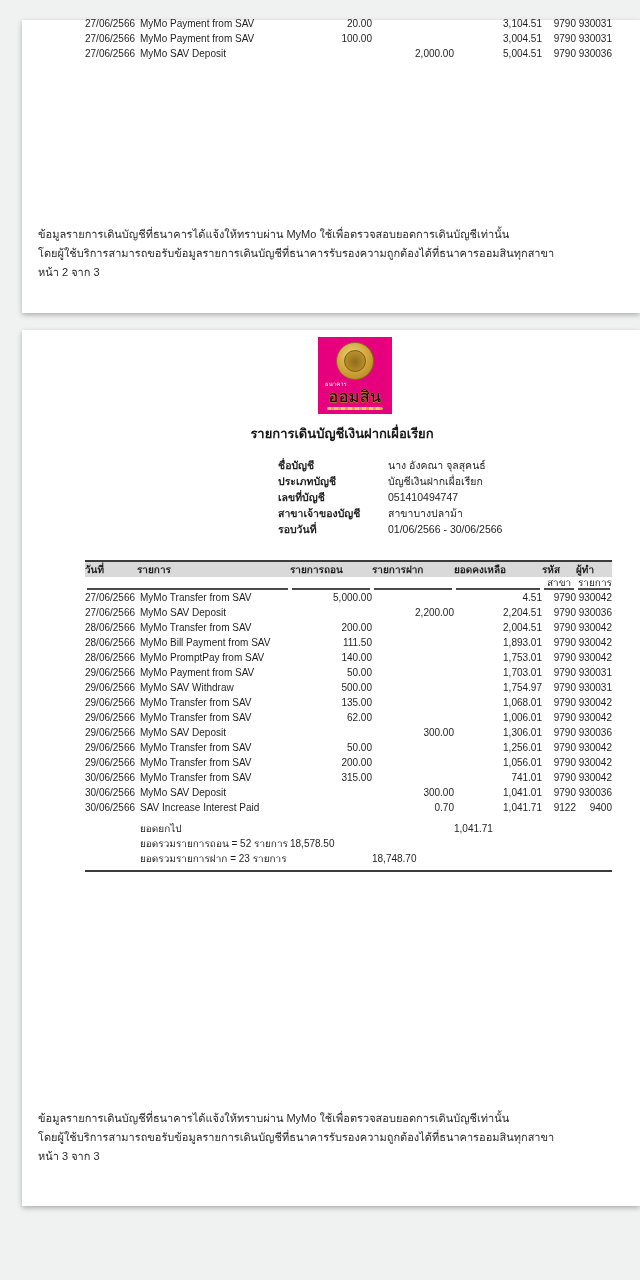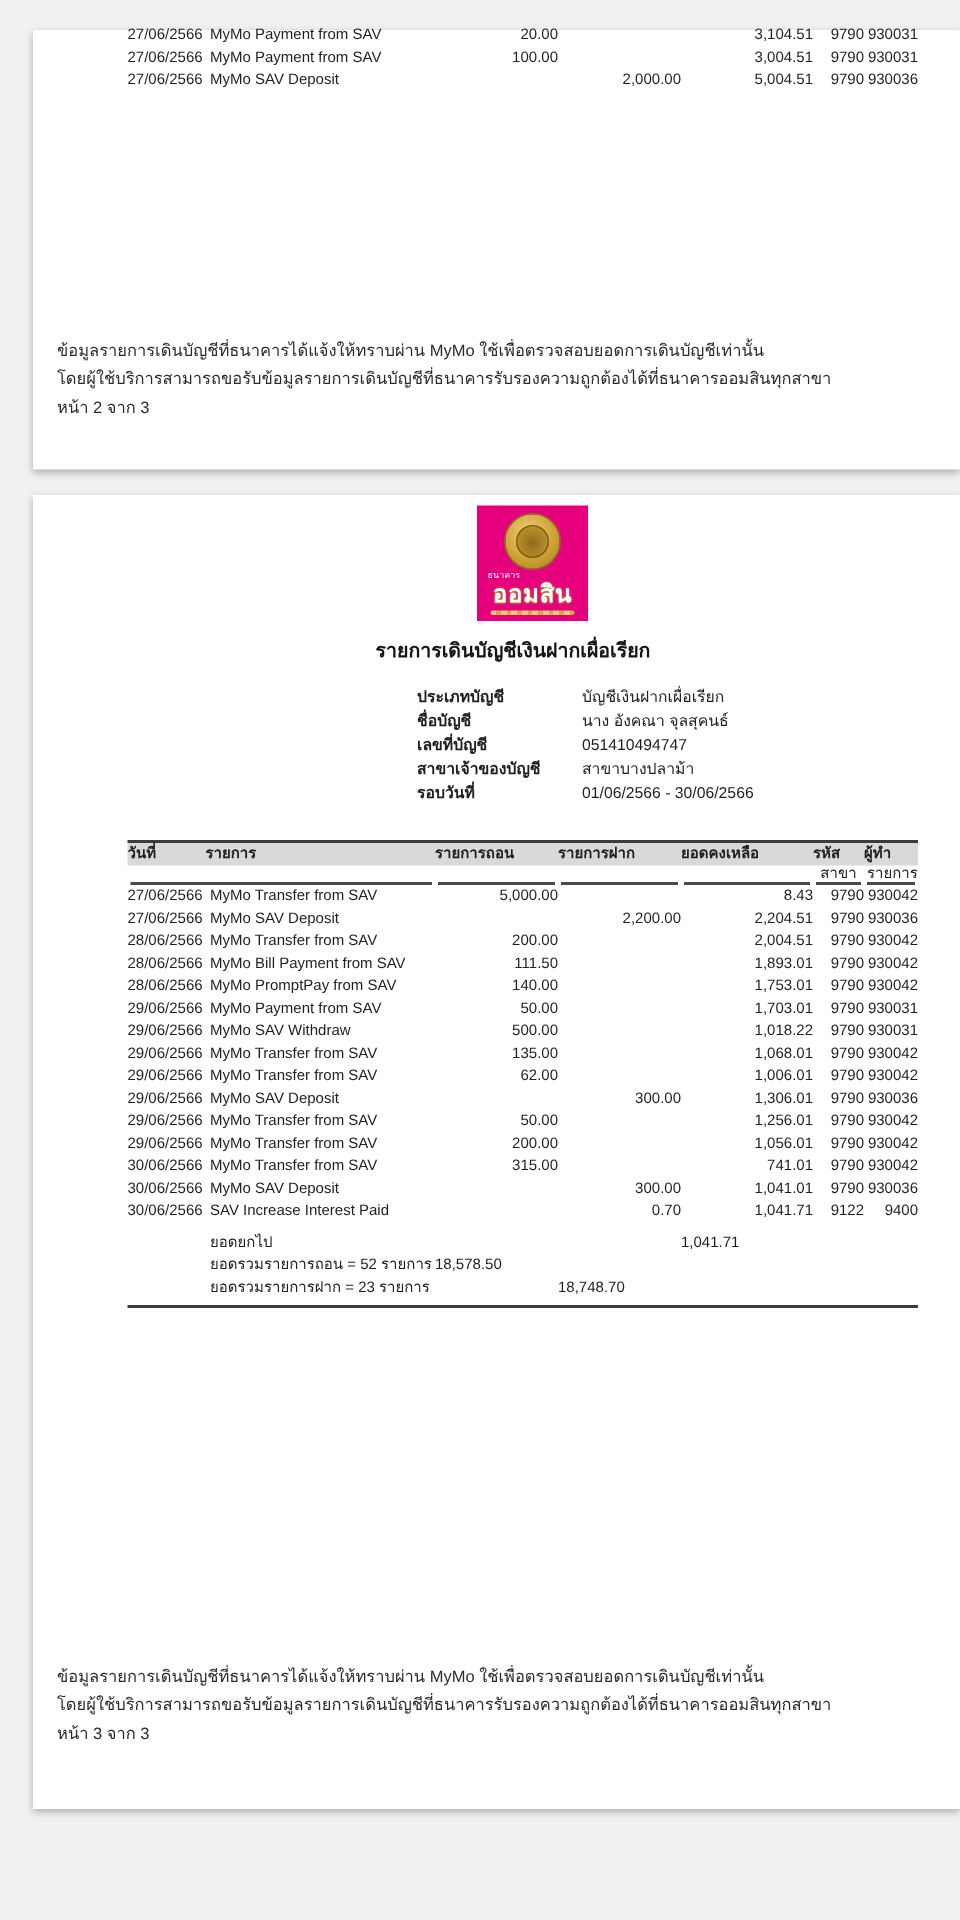--- a/index.html
+++ b/index.html
@@ -57,21 +57,21 @@
     width:38px;height:38px;border-radius:50%;margin-top:5px;
     background:radial-gradient(circle at 42% 35%,#ecd27c 0%,#cfa135 55%,#a87d1e 100%);
     border:1.5px solid #8a6a1f;box-sizing:border-box;position:relative;
   }
   .seal::after{
     content:"";position:absolute;left:7px;top:7px;width:20px;height:20px;
     border-radius:50%;border:1px solid #7c5d16;
     background:radial-gradient(circle at 50% 55%,#8f6c1c 0%,#b98f2a 70%,#caa23c 100%);
   }
   .logo-bank-small{font-size:6px;color:#ffffff;line-height:7px;align-self:flex-start;padding-left:7px;margin-top:1px;}
-  .logo-name{font-size:16px;font-weight:bold;color:#ffffff;line-height:17px;
+  .logo-name{font-size:16px;font-weight:normal;color:#000000;line-height:17px;
     text-shadow:0 0 2px #c79a2d,0 1px 1px #9a7a1e;letter-spacing:0.5px;}
   .logo-tagline{width:56px;height:3px;margin-top:2px;border-radius:2px;
     background:repeating-linear-gradient(90deg,#eecb77 0 4px,#d9a93f 4px 7px);}
 
   .doc-title{position:absolute;top:93px;left:0;width:660px;text-align:center;
     font-size:13px;font-weight:bold;color:#161616;}
 
   .acct{position:absolute;left:256px;top:127px;font-size:10.5px;line-height:16px;}
   .acct-row{display:flex;white-space:nowrap;}
   .acct-label{width:110px;font-weight:bold;}
@@ -128,27 +128,27 @@
     <div class="logo-bank-small">ธนาคาร</div>
     <div class="logo-name">ออมสิน</div>
     <div class="logo-tagline"></div>
   </div>
 
   <div class="doc-title" style="left:-10px;">รายการเดินบัญชีเงินฝากเผื่อเรียก</div>
 
   <div class="acct">
 
       <div class="acct-row">
+        <div class="acct-label">ชื่อบัญชี</div>
+        <div>นาง อังคณา จุลสุคนธ์</div>
+      </div>
+
+      <div class="acct-row">
         <div class="acct-label">ประเภทบัญชี</div>
         <div>บัญชีเงินฝากเผื่อเรียก</div>
-      </div>
-
-      <div class="acct-row">
-        <div class="acct-label">ชื่อบัญชี</div>
-        <div>นาง อังคณา จุลสุคนธ์</div>
       </div>
 
       <div class="acct-row">
         <div class="acct-label">เลขที่บัญชี</div>
         <div>051410494747</div>
       </div>
 
       <div class="acct-row">
         <div class="acct-label">สาขาเจ้าของบัญชี</div>
         <div>สาขาบางปลาม้า</div>
@@ -180,21 +180,21 @@
       <div class="hseg">รายการ</div>
     </div>
 
     <div>
 
         <div class="trow">
           <div>27/06/2566</div>
           <div class="desc">MyMo Transfer from SAV</div>
           <div class="num">5,000.00</div>
           <div class="num"></div>
-          <div class="num">8.43</div>
+          <div class="num">4.51</div>
           <div class="num">9790</div>
           <div class="num">930042</div>
         </div>
 
         <div class="trow">
           <div>27/06/2566</div>
           <div class="desc">MyMo SAV Deposit</div>
           <div class="num"></div>
           <div class="num">2,200.00</div>
           <div class="num">2,204.51</div>
@@ -240,21 +240,21 @@
           <div class="num">1,703.01</div>
           <div class="num">9790</div>
           <div class="num">930031</div>
         </div>
 
         <div class="trow">
           <div>29/06/2566</div>
           <div class="desc">MyMo SAV Withdraw</div>
           <div class="num">500.00</div>
           <div class="num"></div>
-          <div class="num">1,018.22</div>
+          <div class="num">1,754.97</div>
           <div class="num">9790</div>
           <div class="num">930031</div>
         </div>
 
         <div class="trow">
           <div>29/06/2566</div>
           <div class="desc">MyMo Transfer from SAV</div>
           <div class="num">135.00</div>
           <div class="num"></div>
           <div class="num">1,068.01</div>

